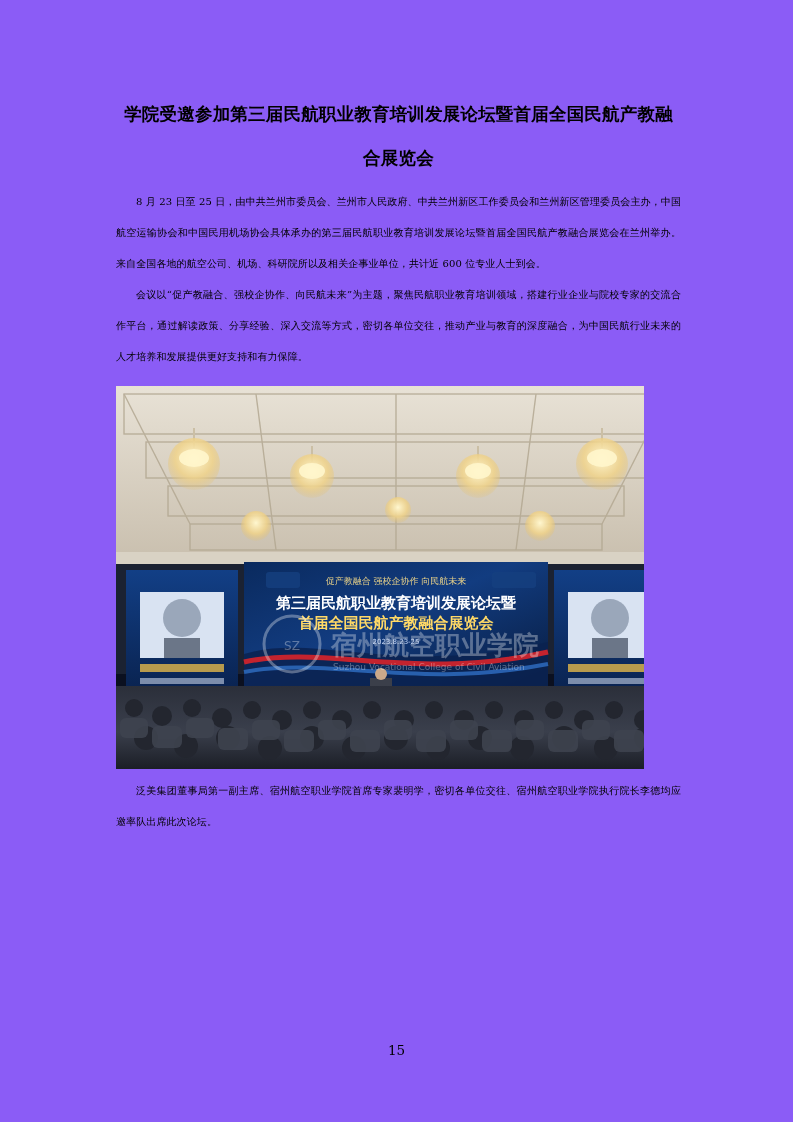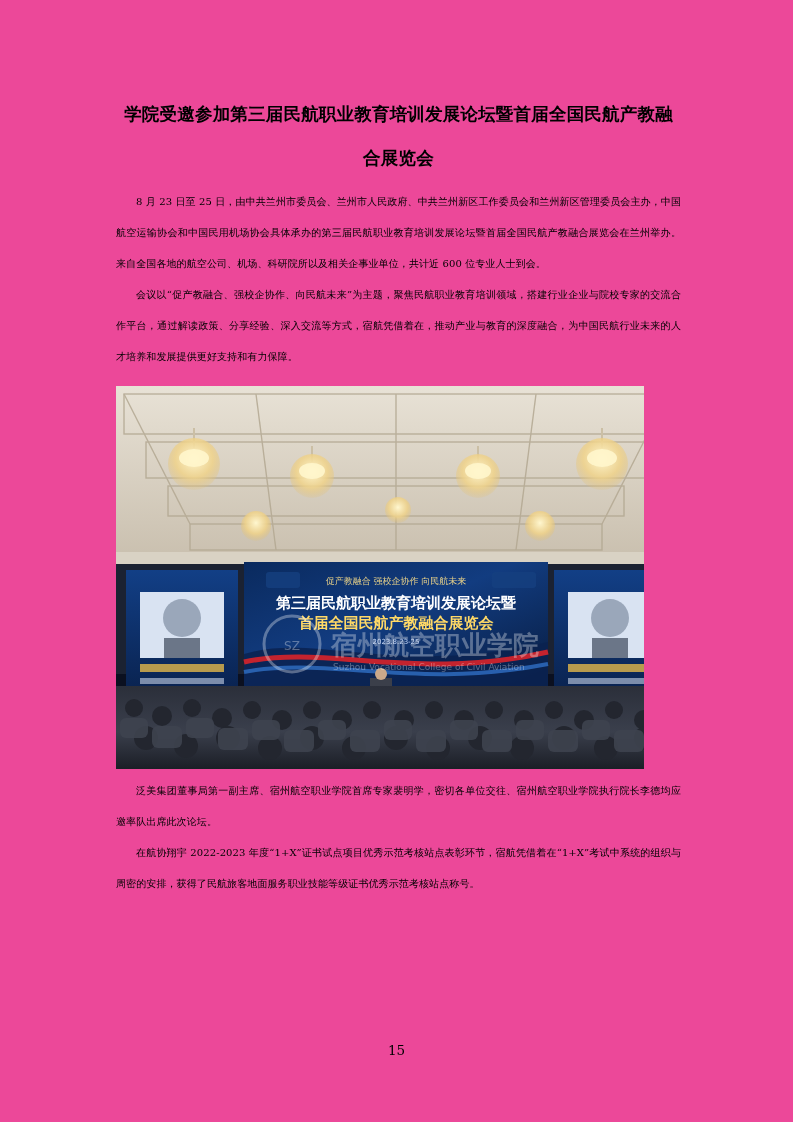--- a/index.html
+++ b/index.html
@@ -13,21 +13,21 @@
     font-family: "DejaVu Serif", "Liberation Serif", serif;
     color: #000000;
     position: relative;
     overflow: hidden;
   }
   .page {
     position: absolute;
     left: 0; top: 0;
     width: 793px;
     height: 1122px;
-    background: #ec4899;
+    background: #8b5cf6;
   }
   .content {
     position: absolute;
     left: 116px;
     top: 92px;
     width: 565px;
   }
   .doc-title {
     font-size: 17.5px;
     font-weight: bold;
@@ -70,21 +70,21 @@
 </head>
 <body>
 
 <div class="page">
 
   <div class="content">
 
     <h1 class="doc-title">学院受邀参加第三届民航职业教育培训发展论坛暨首届全国民航产教融合展览会</h1>
 
     <p class="para">8 月 23 日至 25 日，由中共兰州市委员会、兰州市人民政府、中共兰州新区工作委员会和兰州新区管理委员会主办，中国航空运输协会和中国民用机场协会具体承办的第三届民航职业教育培训发展论坛暨首届全国民航产教融合展览会在兰州举办。来自全国各地的航空公司、机场、科研院所以及相关企事业单位，共计近 600 位专业人士到会。</p>
-    <p class="para">会议以“促产教融合、强校企协作、向民航未来”为主题，聚焦民航职业教育培训领域，搭建行业企业与院校专家的交流合作平台，通过解读政策、分享经验、深入交流等方式，宿航凭借着在，推动产业与教育的深度融合，为中国民航行业未来的人才培养和发展提供更好支持和有力保障。</p>
+    <p class="para">会议以“促产教融合、强校企协作、向民航未来”为主题，聚焦民航职业教育培训领域，搭建行业企业与院校专家的交流合作平台，通过解读政策、分享经验、深入交流等方式，密切各单位交往，推动产业与教育的深度融合，为中国民航行业未来的人才培养和发展提供更好支持和有力保障。</p>
 
     <div class="figure">
       <svg width="560" height="383" viewBox="0 0 560 383" xmlns="http://www.w3.org/2000/svg">
         <defs>
           <linearGradient id="ceil" x1="0" y1="0" x2="0" y2="1">
             <stop offset="0%" stop-color="#e8e2d6"></stop>
             <stop offset="100%" stop-color="#c9bfae"></stop>
           </linearGradient>
           <linearGradient id="screenG" x1="0" y1="0" x2="1" y2="1">
             <stop offset="0%" stop-color="#0a2a5e"></stop>
@@ -247,18 +247,17 @@
         <g opacity="0.32">
           <circle cx="176" cy="258" r="28" fill="none" stroke="#ffffff" stroke-width="3"></circle>
           <text x="176" y="264" text-anchor="middle" font-family="'DejaVu Sans','Liberation Sans',sans-serif" font-size="12" fill="#ffffff">SZ</text>
           <text x="215" y="268" font-family="'DejaVu Sans','Liberation Sans',sans-serif" font-size="26" font-weight="bold" fill="#ffffff">宿州航空职业学院</text>
           <text x="217" y="284" font-family="'DejaVu Sans','Liberation Sans',sans-serif" font-size="9" fill="#ffffff">Suzhou Vocational College of Civil Aviation</text>
         </g>
       </svg>
     </div>
 
     <p class="para">泛美集团董事局第一副主席、宿州航空职业学院首席专家裴明学，密切各单位交往、宿州航空职业学院执行院长李德均应邀率队出席此次论坛。</p>
-    <p class="para">在航协翔宇 2022-2023 年度“1+X”证书试点项目优秀示范考核站点表彰环节，宿航凭借着在“1+X”考试中系统的组织与周密的安排，获得了民航旅客地面服务职业技能等级证书优秀示范考核站点称号。</p>
 
   </div>
 
   <div class="page-number">15</div>
 </div>
 
 </body></html>

